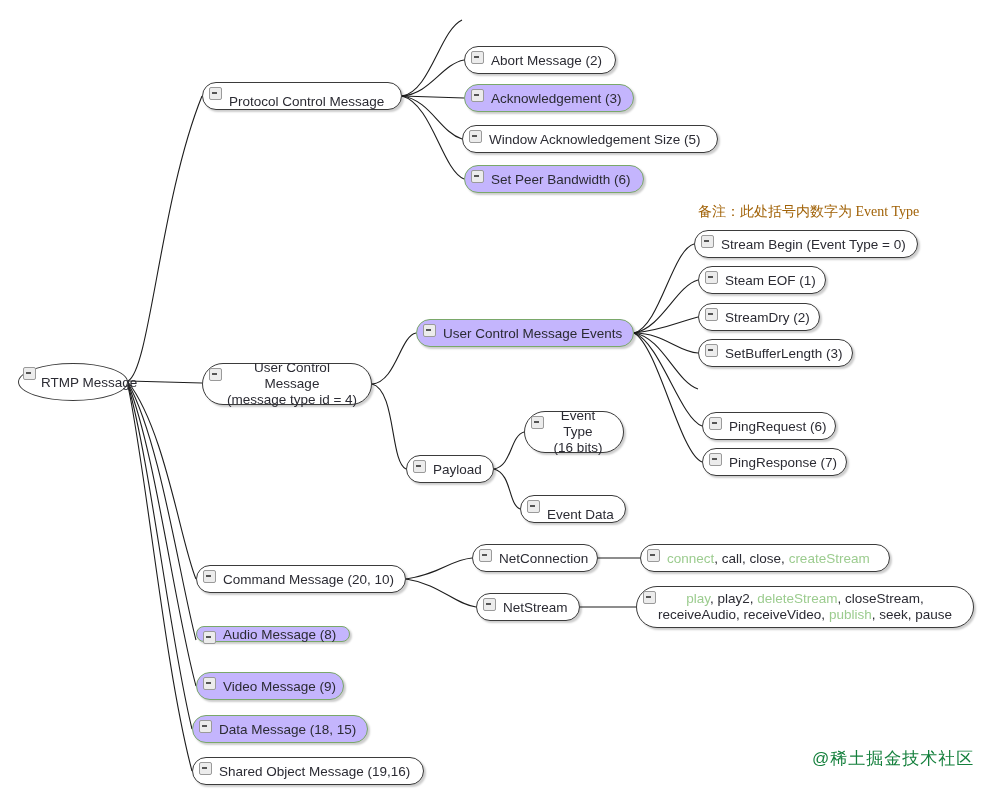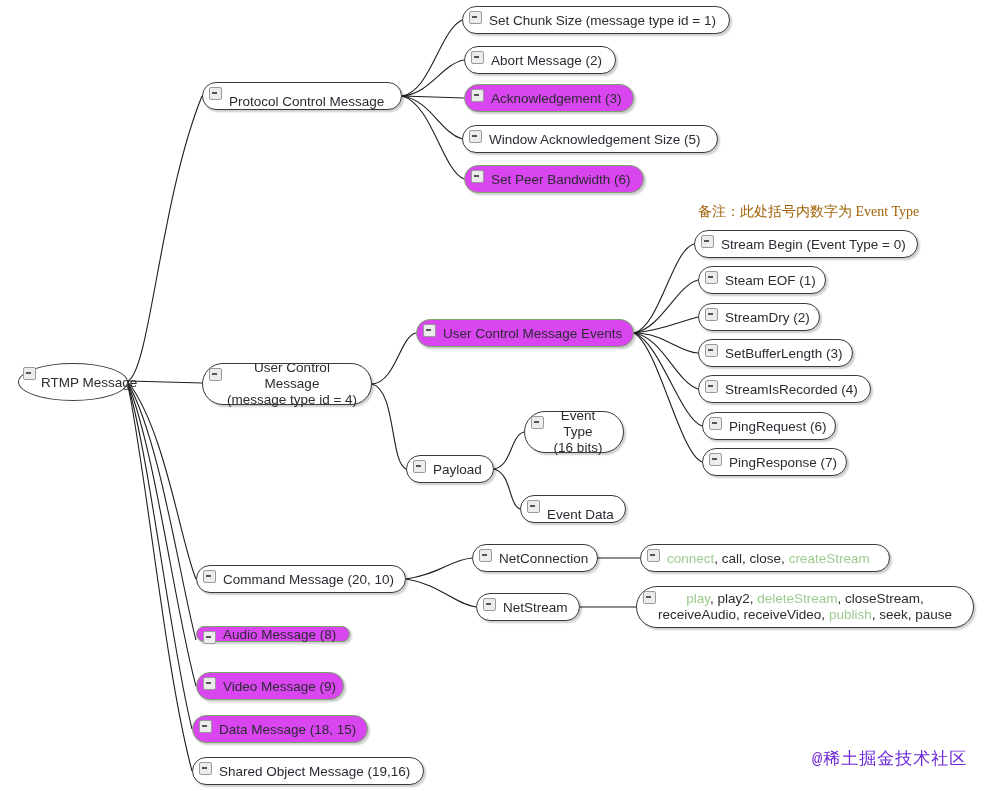--- a/index.html
+++ b/index.html
@@ -34,21 +34,21 @@
     background: #ffffff;
     color: #2b2b33;
     font-size: 13.5px;
     line-height: 15px;
     border-radius: 999px;
     padding: 0 14px 0 26px;
     box-shadow: 2px 2px 2px rgba(0,0,0,0.20);
     white-space: nowrap;
   }
   .node.green {
-    background: #d946ef;
+    background: #c4b5fd;
     border-color: #7aa86a;
   }
   .node.ellipse {
     border-radius: 50%;
     border-color: #3b3b3b;
     box-shadow: none;
     padding: 0 10px 0 22px;
   }
   .node.multiline {
     white-space: normal;
@@ -85,23 +85,23 @@
   .note {
     position: absolute;
     font-size: 14px;
     color: #a16207;
     white-space: nowrap;
     font-family: Liberation Serif, serif;
   }
   .watermark {
     position: absolute;
     font-size: 17px;
-    color: #6d28d9;
+    color: #15803d;
     white-space: nowrap;
-    font-family: Liberation Mono, monospace;
+    font-family: Liberation Sans, sans-serif;
     letter-spacing: 1px;
     text-align: right;
   }
   .kw { color: #9ccc8f; }
 </style>
 </head>
 <body>
 
 <div id="canvas">
 
@@ -154,24 +154,20 @@
   <div class="node ellipse centered" style="left:18px; top:363px; width:110px; height:38px;">
     <span class="minus-icon"></span>
     <span class="label">RTMP Message</span>
   </div>
 
   <div class="node" style="left:202px; top:82px; width:200px; height:28px;align-items:flex-end;">
     <span class="minus-icon"></span>
     <span class="label">Protocol Control Message</span>
   </div>
 
-  <div class="node" style="left:462px; top:6px; width:268px; height:28px;">
-    <span class="minus-icon"></span>
-    <span class="label">Set Chunk Size (message type id = 1)</span>
-  </div>
 
   <div class="node" style="left:464px; top:46px; width:152px; height:28px;">
     <span class="minus-icon"></span>
     <span class="label">Abort Message (2)</span>
   </div>
 
   <div class="node green" style="left:464px; top:84px; width:170px; height:28px;">
     <span class="minus-icon"></span>
     <span class="label">Acknowledgement (3)</span>
   </div>
@@ -212,24 +208,20 @@
   <div class="node" style="left:698px; top:303px; width:122px; height:28px;">
     <span class="minus-icon"></span>
     <span class="label">StreamDry (2)</span>
   </div>
 
   <div class="node" style="left:698px; top:339px; width:155px; height:28px;">
     <span class="minus-icon"></span>
     <span class="label">SetBufferLength (3)</span>
   </div>
 
-  <div class="node" style="left:698px; top:375px; width:173px; height:28px;">
-    <span class="minus-icon"></span>
-    <span class="label">StreamIsRecorded (4)</span>
-  </div>
 
   <div class="node" style="left:702px; top:412px; width:134px; height:28px;">
     <span class="minus-icon"></span>
     <span class="label">PingRequest (6)</span>
   </div>
 
   <div class="node" style="left:702px; top:448px; width:145px; height:28px;">
     <span class="minus-icon"></span>
     <span class="label">PingResponse (7)</span>
   </div>

